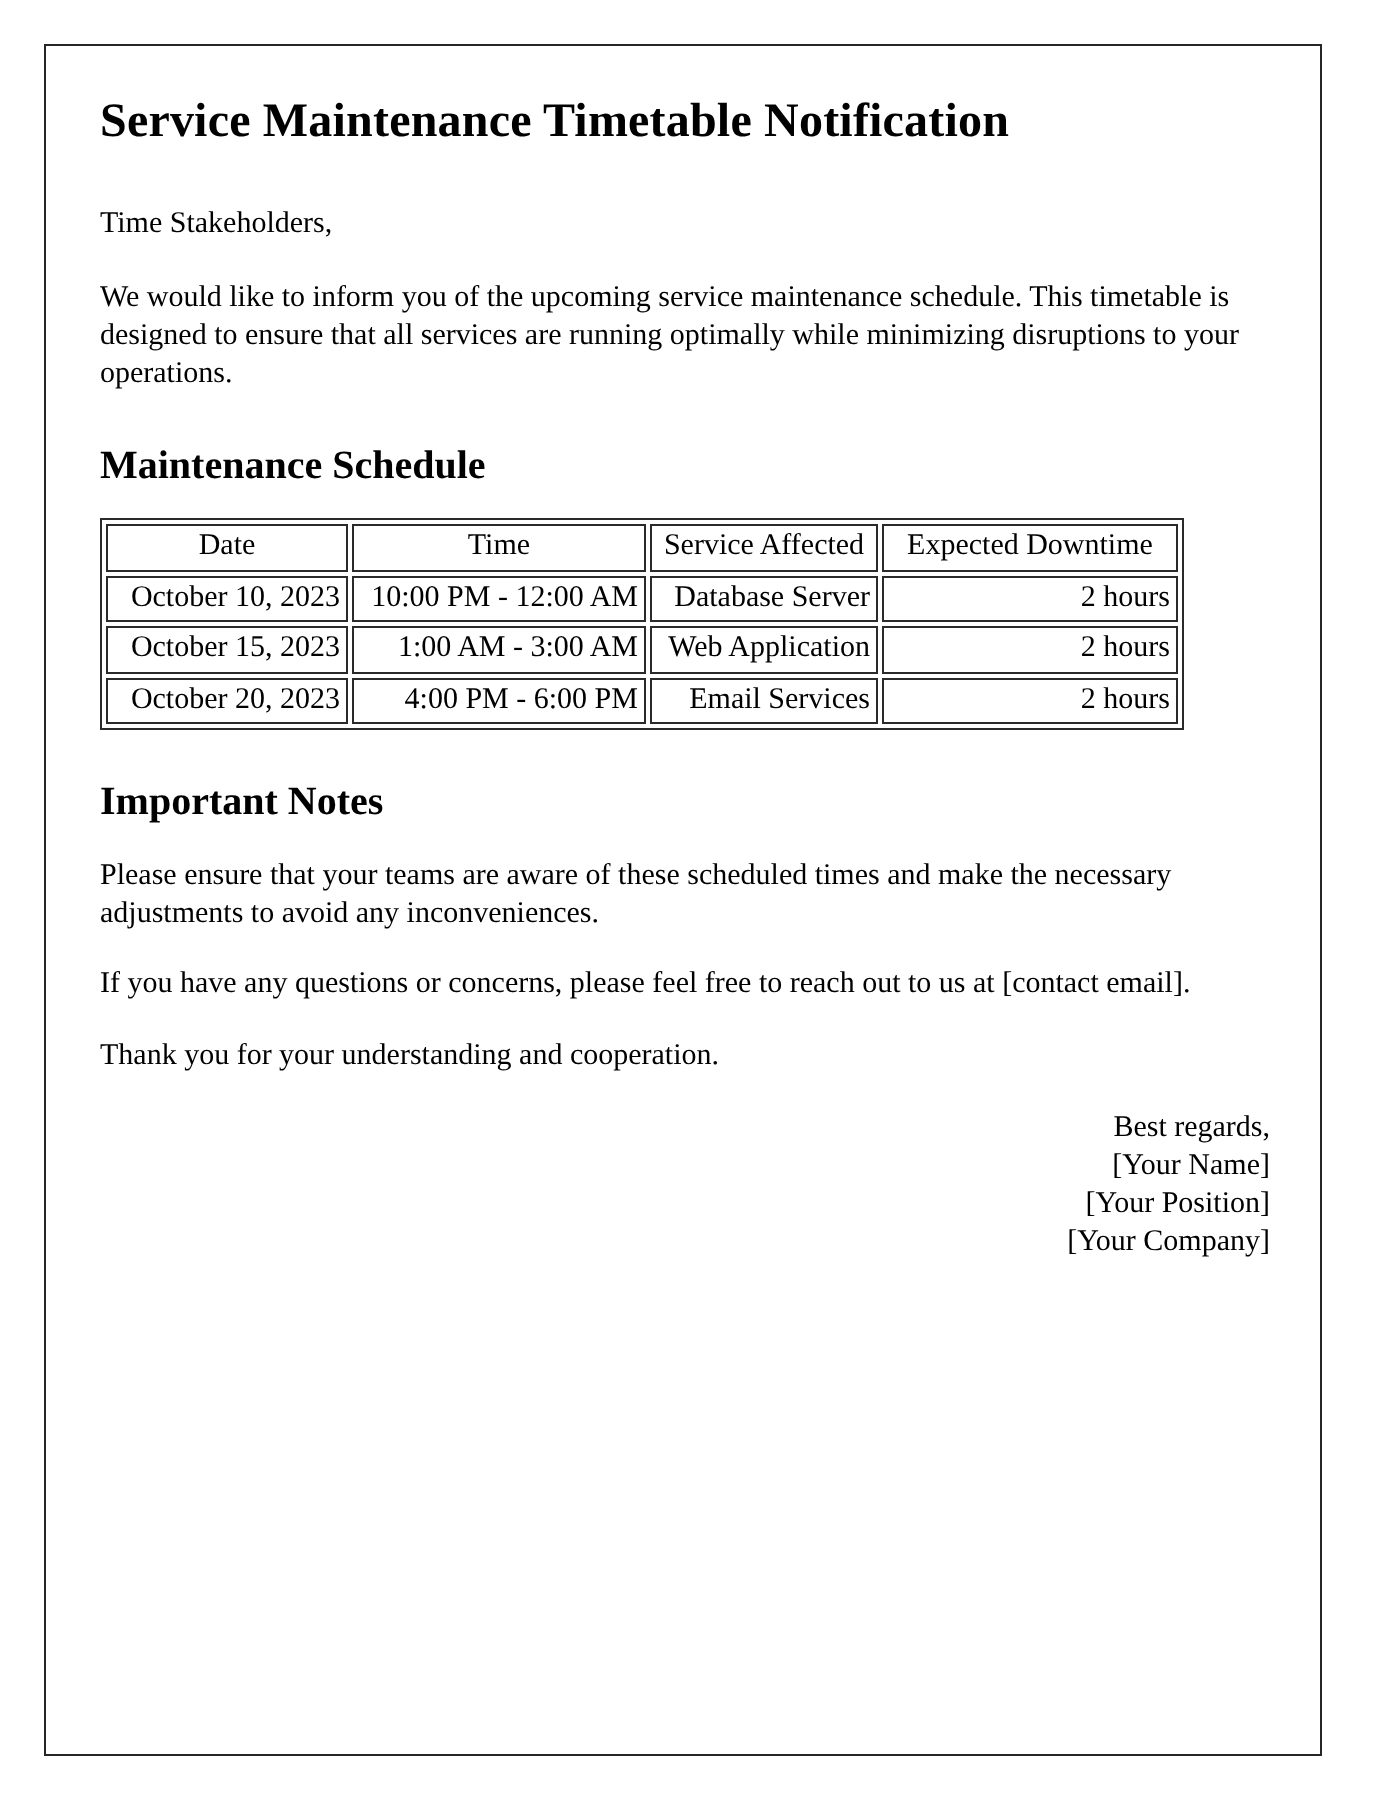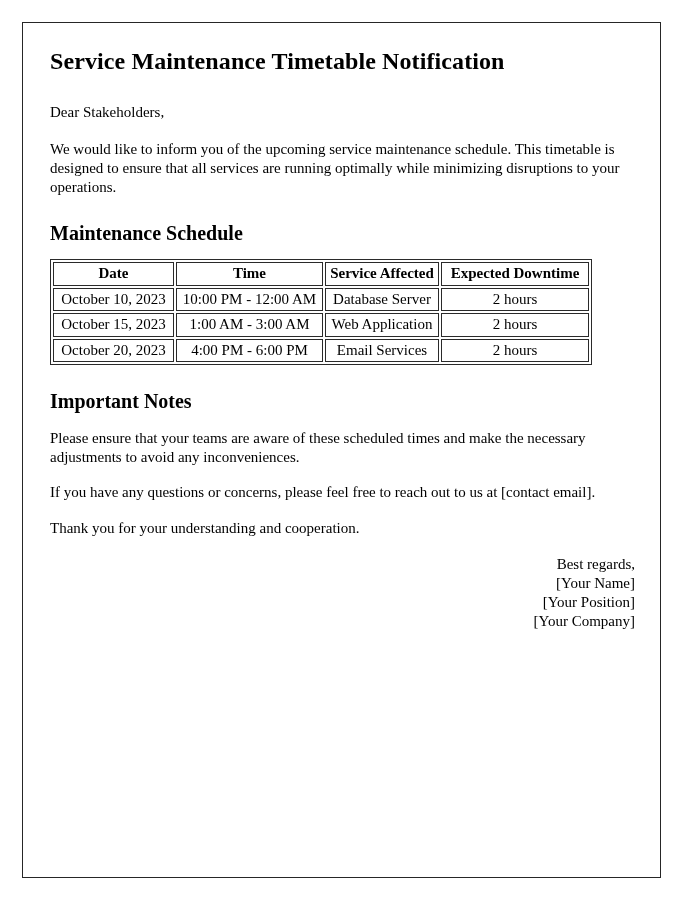--- a/index.html
+++ b/index.html
@@ -72,25 +72,25 @@
   .schedule-table th,
   .schedule-table td {
     border: 1px solid #2a2a2a;
     padding: 1px 3px;
     font-weight: normal;
     vertical-align: top;
     line-height: 1.3;
     white-space: nowrap;
   }
   .schedule-table th {
-    font-weight: bold;
+    font-weight: normal;
     text-align: center;
   }
   .schedule-table td {
-    text-align: center;
+    text-align: right;
   }
   .col-date    { width: 113px; }
   .col-time    { width: 139px; }
   .col-service { width: 106px; }
   .col-down    { width: 140px; }
 
   .notes-paragraph {
     font-size: 15px;
     line-height: 1.28;
     margin: 16px 0 0 0;
@@ -104,21 +104,21 @@
   }
 </style>
 </head>
 <body>
 
 <div class="page-frame">
   <div class="doc-body">
 
     <h1 class="doc-title">Service Maintenance Timetable Notification</h1>
 
-    <p class="salutation">Dear Stakeholders,</p>
+    <p class="salutation">Time Stakeholders,</p>
 
     <p class="intro-paragraph">We would like to inform you of the upcoming service maintenance schedule. This timetable is designed to ensure that all services are running optimally while minimizing disruptions to your operations.</p>
 
     <h2 class="section-heading">Maintenance Schedule</h2>
 
     <table class="schedule-table">
       <thead>
         <tr>
           <th class="col-date">Date</th>
           <th class="col-time">Time</th>

